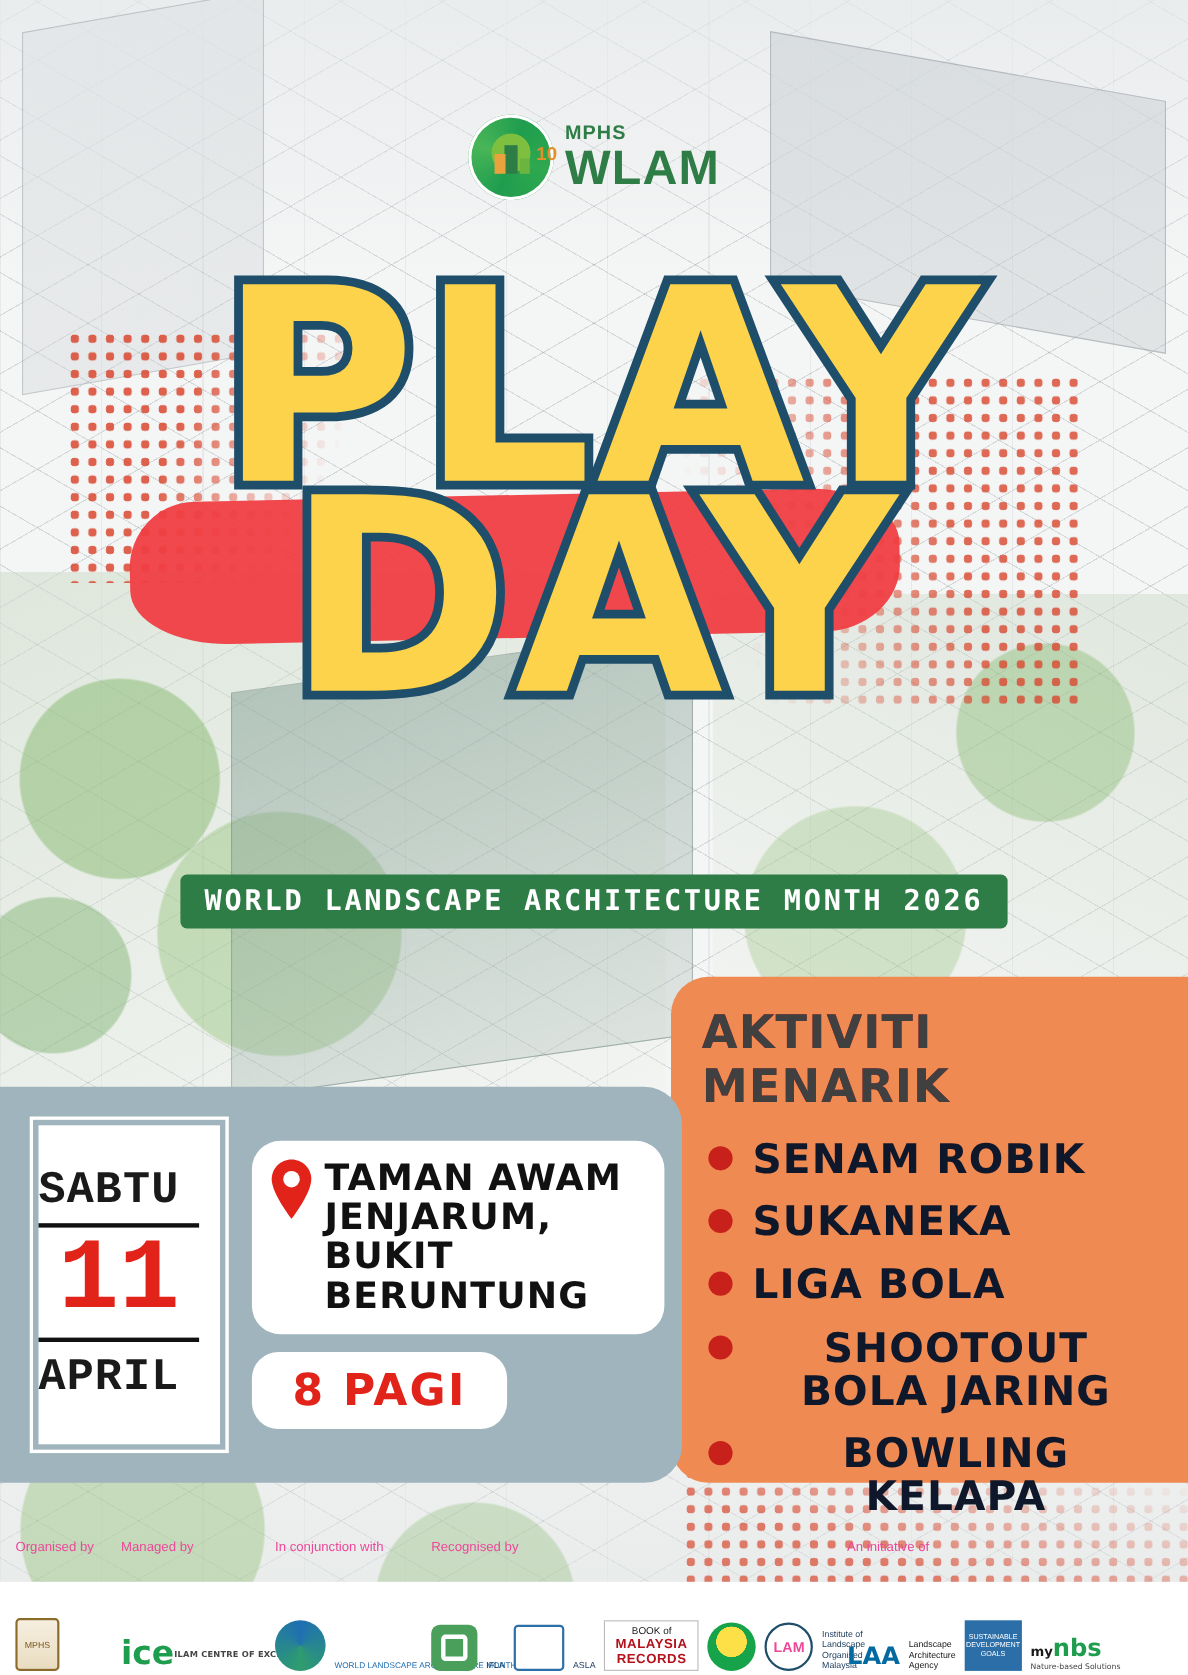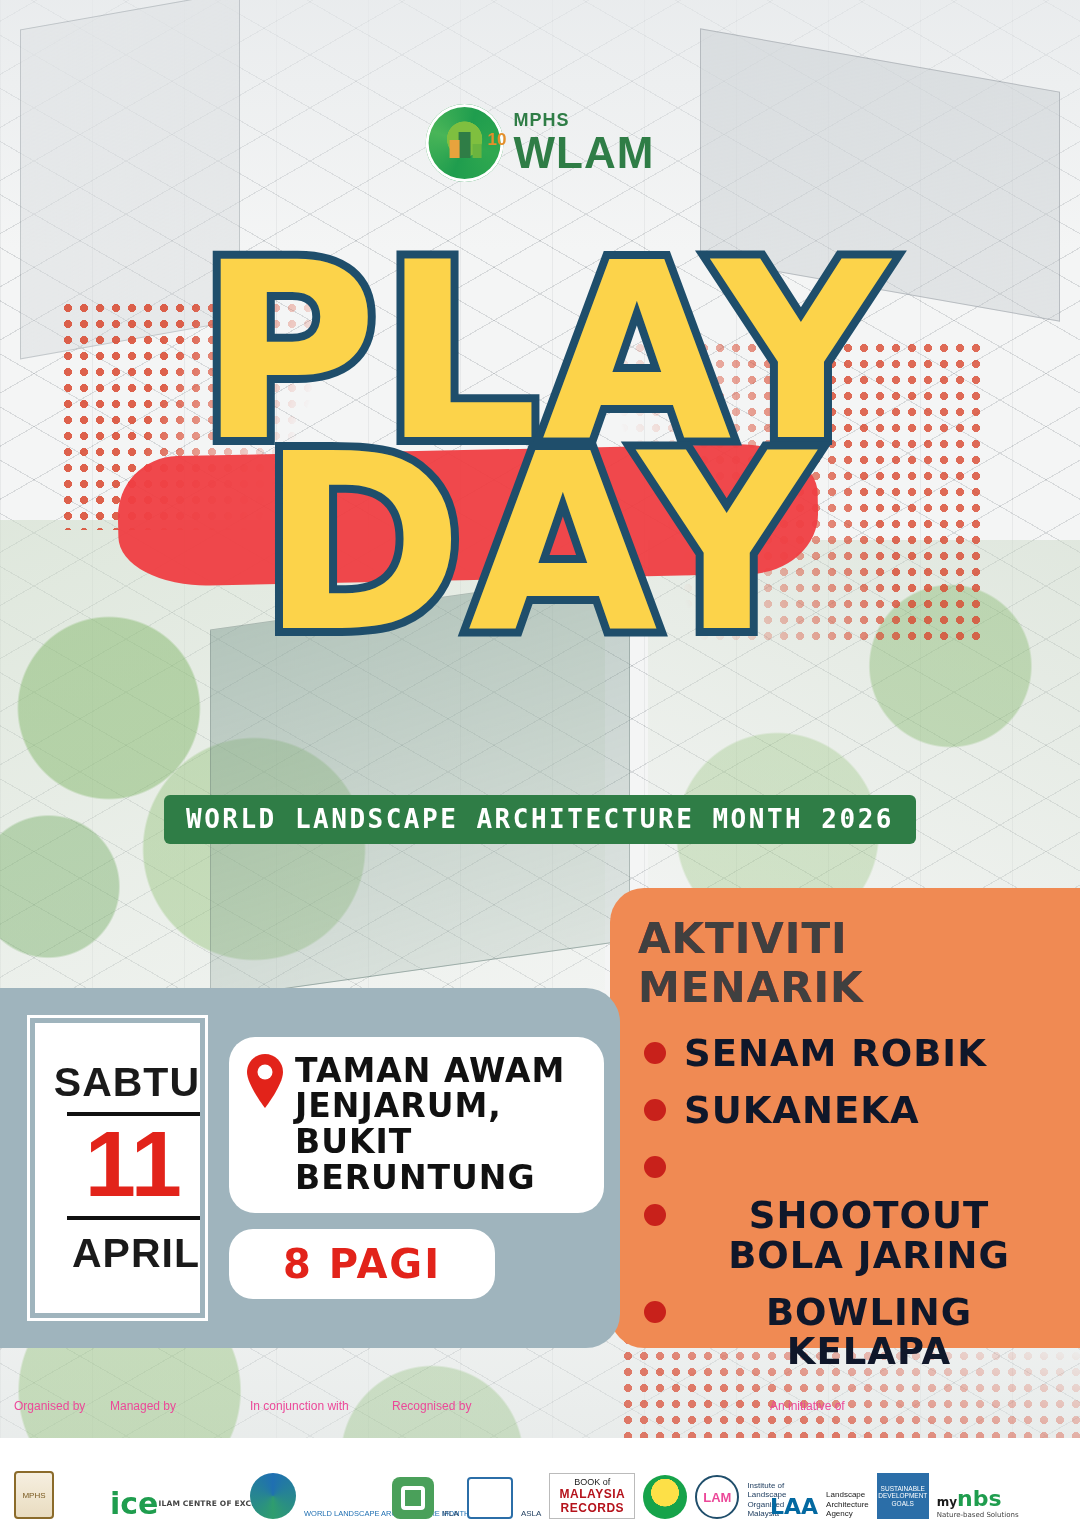--- a/index.html
+++ b/index.html
@@ -174,22 +174,22 @@
   
   .info-panel {
     position:absolute; left:0; top:988px; width:620px; height:360px;
     background:#9fb4bd;
     border-radius: 0 34px 34px 0;
     display:flex; align-items:center; padding-left:30px; gap:24px;
   }
   .date-box {
     width:175px; height:300px; background:#ffffff;
     border:5px solid #9fb4bd; outline:3px solid #ffffff;
-    display:flex; flex-direction:column; align-items:flex-end; justify-content:center;
-    font-family:Liberation Sans, sans-serif;
+    display:flex; flex-direction:column; align-items:flex-start; justify-content:center;
+    font-family:Liberation Mono, monospace;
   }
   .date-day { font-size:41px; font-weight:800; color:#1a1a1a; letter-spacing:1px; }
   .date-num {
     font-size:92px; font-weight:800; color:#e2231a; line-height:1;
     border-top:4px solid #111; border-bottom:4px solid #111;
     padding:2px 18px 6px; margin:6px 0 10px;
   }
   .date-month { font-size:41px; font-weight:800; color:#1a1a1a; letter-spacing:1px; }
 
   .right-col { display:flex; flex-direction:column; gap:16px; }
@@ -200,21 +200,21 @@
   }
   .pin {
     width:40px; height:56px; flex:0 0 40px; position:relative;
   }
   .pin svg { display:block; }
   .venue-text {
     font-family:"DejaVu Sans", sans-serif;
     font-weight:800; font-size:33px; color:#111; line-height:1.08; letter-spacing:1px;
   }
   .time-card {
-    background:#ffffff; border-radius:24px; padding:12px 54px;
+    background:#ffffff; border-radius:24px; padding:12px 37px;
     align-self:flex-start;
   }
   .time-text {
     font-family:"DejaVu Sans", sans-serif;
     font-weight:800; font-size:40px; color:#e2231a; letter-spacing:2px;
   }
 
   
   .footer {
     position:absolute; left:0; right:0; bottom:0; height:85px;
@@ -301,20 +301,21 @@
       <li class="act-item">
         <span class="act-bullet"></span>
         <span class="act-label">SENAM ROBIK</span>
       </li>
       <li class="act-item">
         <span class="act-bullet"></span>
         <span class="act-label">SUKANEKA</span>
       </li>
       <li class="act-item">
         <span class="act-bullet"></span>
+        <span class="act-label">LIGA BOLA</span>
       </li>
       <li class="act-item">
         <span class="act-bullet"></span>
         <span class="act-label">SHOOTOUT BOLA JARING</span>
       </li>
       <li class="act-item">
         <span class="act-bullet"></span>
         <span class="act-label">BOWLING KELAPA</span>
       </li>
     </ul>

